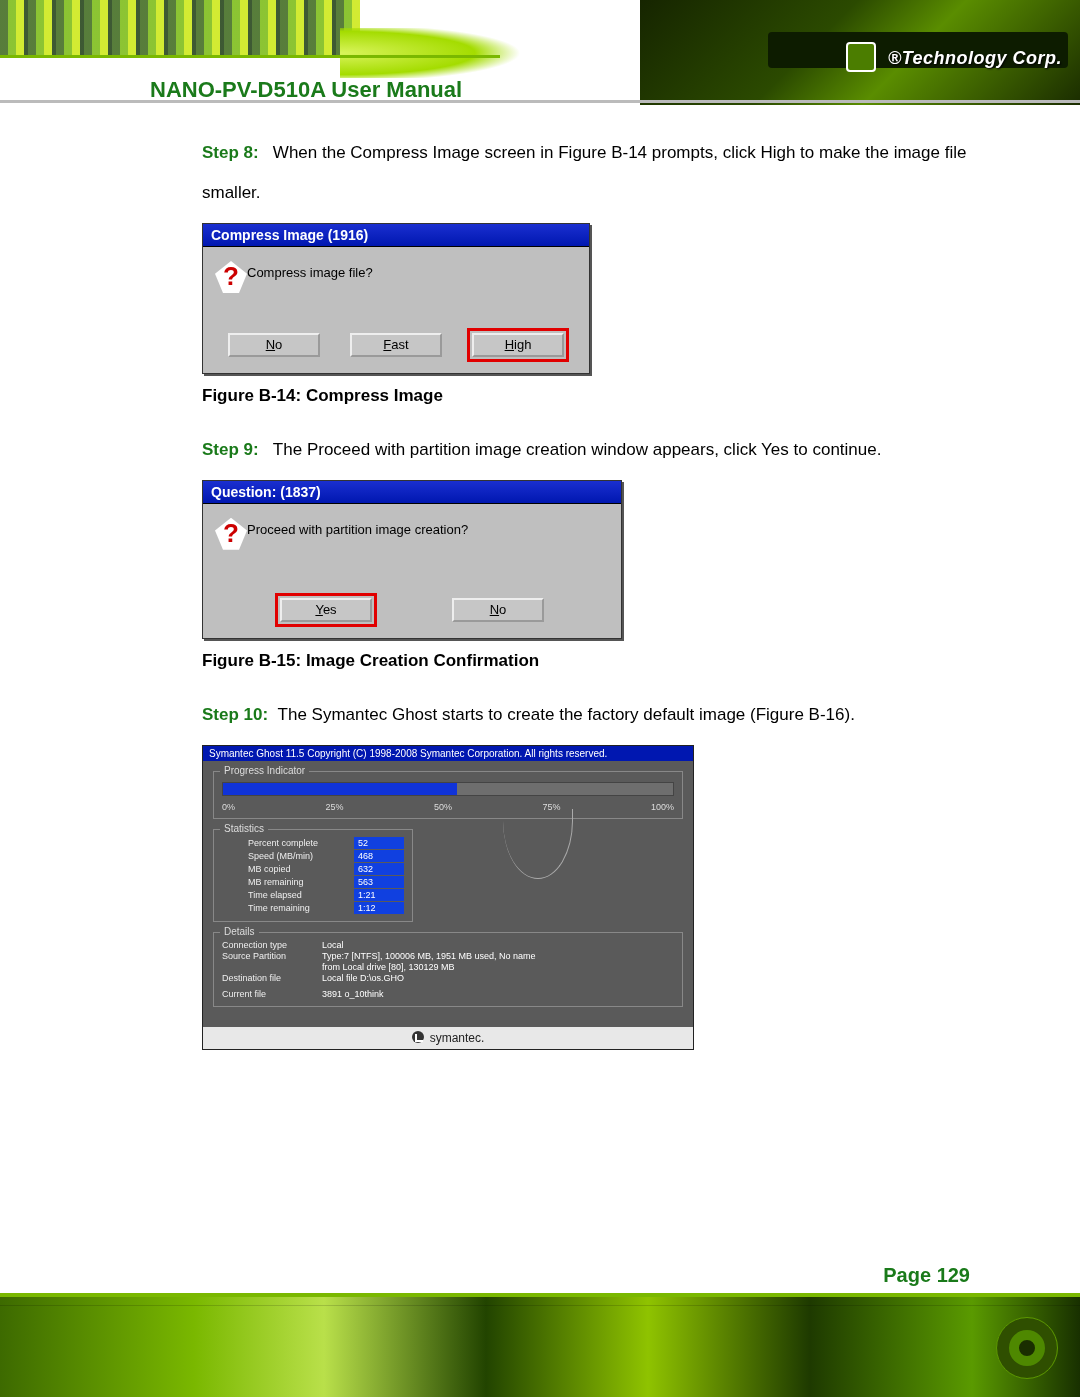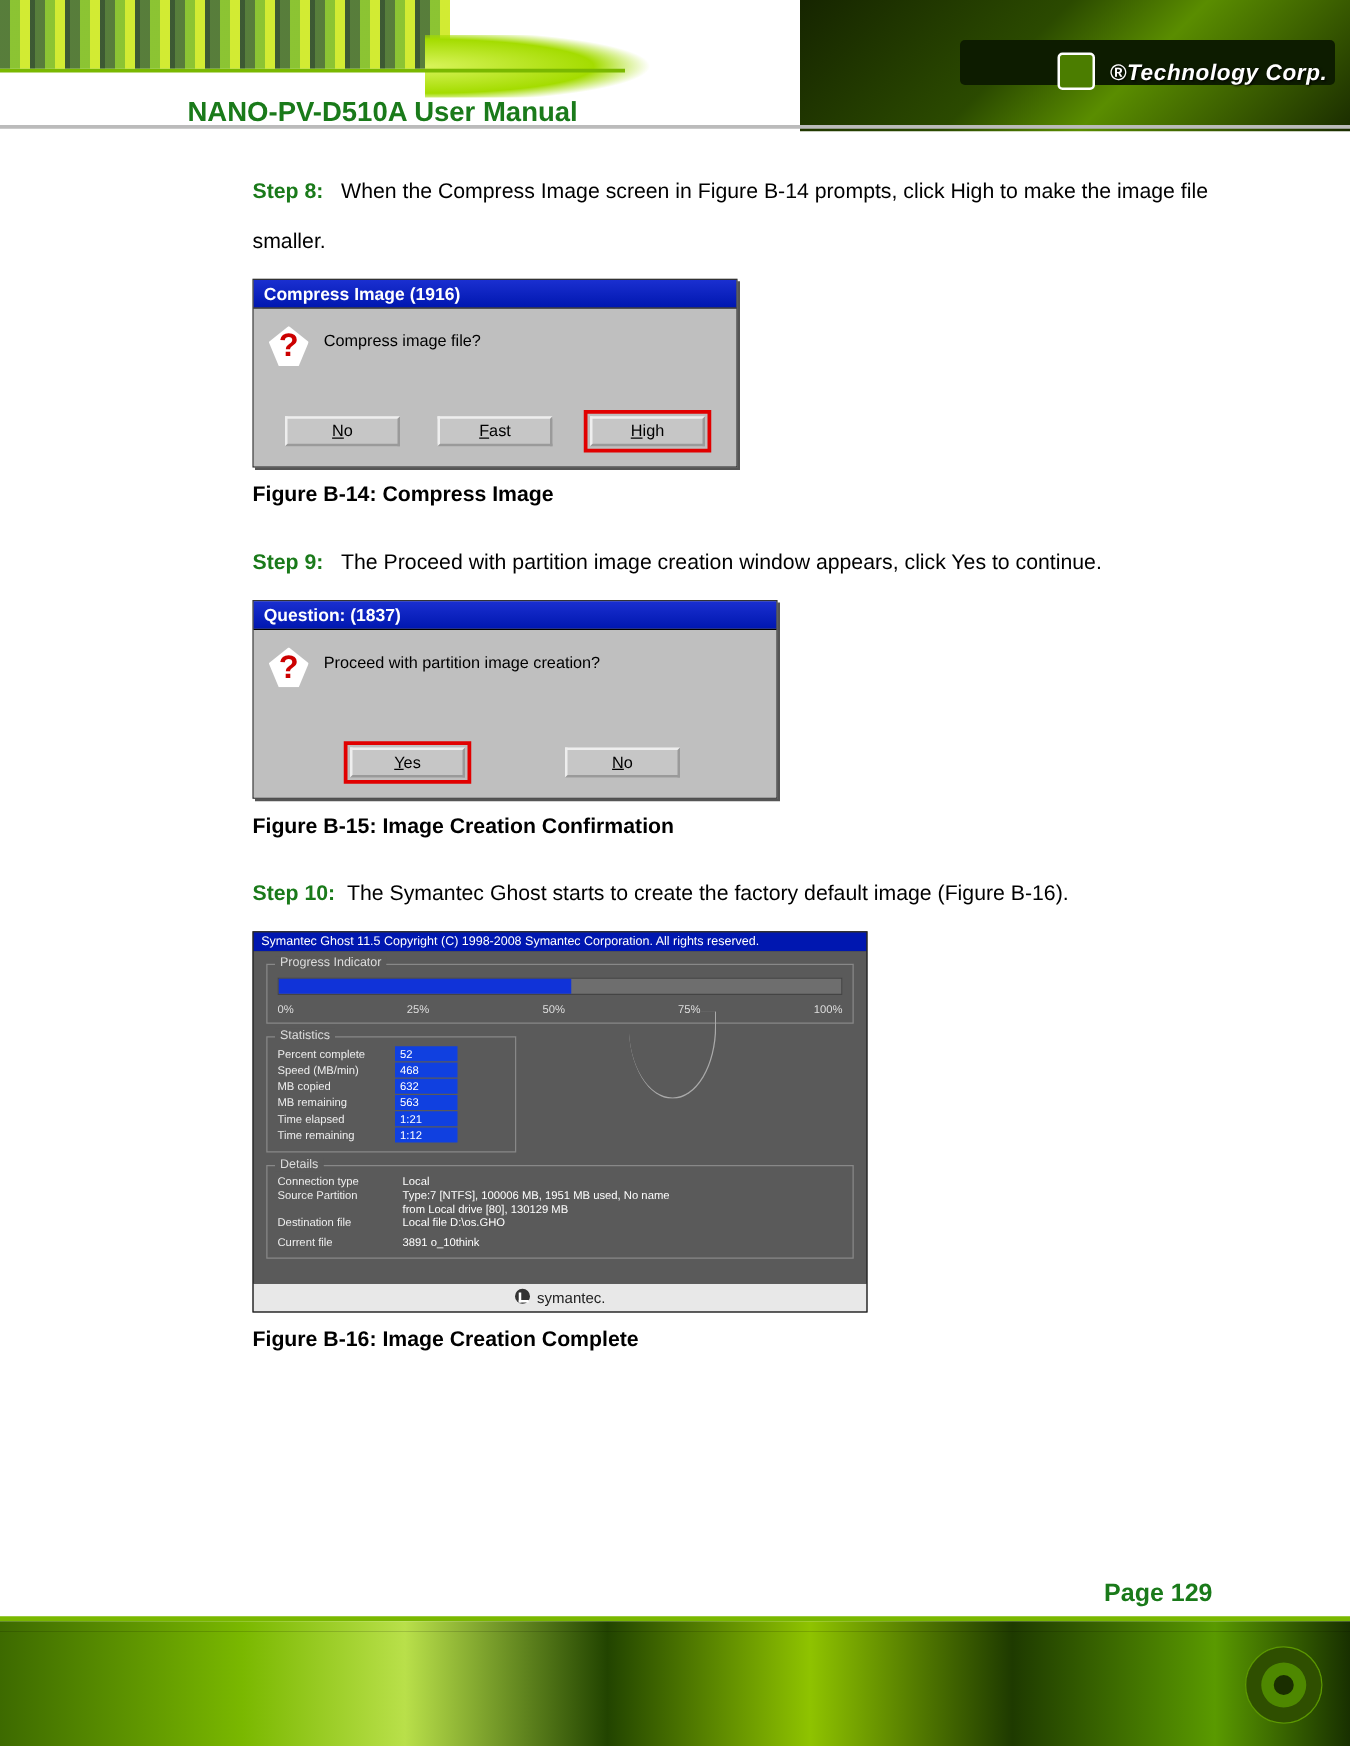--- a/index.html
+++ b/index.html
@@ -74,21 +74,21 @@
     border: 1px solid #333;
     box-shadow: 2px 2px 0 #555;
   }
   .dialog .titlebar {
     background: linear-gradient(#1a2fd0,#0017b0);
     color: #fff; font-weight: bold; font-size: 14px;
     padding: 3px 8px;
     border-bottom: 1px solid #000;
   }
   .dialog .body { padding: 14px 12px 16px 12px; background:#bfbfbf; }
-  .qrow { display:flex; align-items:flex-start; gap:12px; }
+  .qrow { display:flex; align-items:flex-start; }
   .qicon {
     width:32px; height:32px; flex:0 0 32px;
     background:#fff; position:relative;
     clip-path: polygon(50% 0,100% 40%,75% 100%,25% 100%,0 40%);
   }
   .qicon::after {
     content:"?"; position:absolute; left:0; top:0; width:100%; text-align:center;
     color:#cc0000; font-size:26px; font-weight:bold; line-height:30px;
   }
   .qtext { color:#000; font-size:13px; margin-top:4px; }
@@ -132,21 +132,21 @@
     font-size:10px; color:#ddd;
   }
   .progress-bg {
     height:14px; background:#6e6e6e; border:1px solid #444; position:relative; margin:4px 0 6px;
   }
   .progress-fill {
     position:absolute; left:0; top:0; height:100%; width:52%;
     background:#1033d8;
   }
   .ticks { display:flex; justify-content:space-between; font-size:9px; color:#ddd; }
-  .stats-row { display:flex; gap:4px; align-items:center; margin:1px 0; }
+  .stats-row { display:flex; gap:16px; align-items:center; margin:1px 0;justify-content:flex-end; }
   .stats-lbl { width:90px; color:#eee; font-size:9px; }
   .stats-val { width:50px; background:#1040e0; color:#fff; font-size:9px; padding:1px 4px; }
   .details-row { display:flex; gap:10px; font-size:9px; margin:1px 0; }
   .details-lbl { width:90px; color:#eee; }
   .details-val { color:#fff; }
   .ghost-face {
     position:absolute; right:120px; top:48px; width:70px; height:70px;
     border:1px solid #aaa; border-top:none; border-left:none; border-radius:0 0 60% 60%/0 0 100% 100%;
   }
   .symantec-row {
@@ -314,20 +314,19 @@
             <div class="details-lbl">Current file</div>
             <div class="details-val">3891 o_10think</div>
           </div>
       </div>
     </div>
     <div class="symantec-row">
       <span class="sym-dot"></span>
       <span>symantec.</span>
     </div>
   </div>
-  <div class="figure-caption">Figure B-16: Image Creation Complete</div>
 </div>
 
 <div class="footer">
   <div class="page-num">Page 129</div>
   <div class="footer-bar2"></div>
   <div class="footer-circuit"></div>
 </div>
 
 </body></html>

